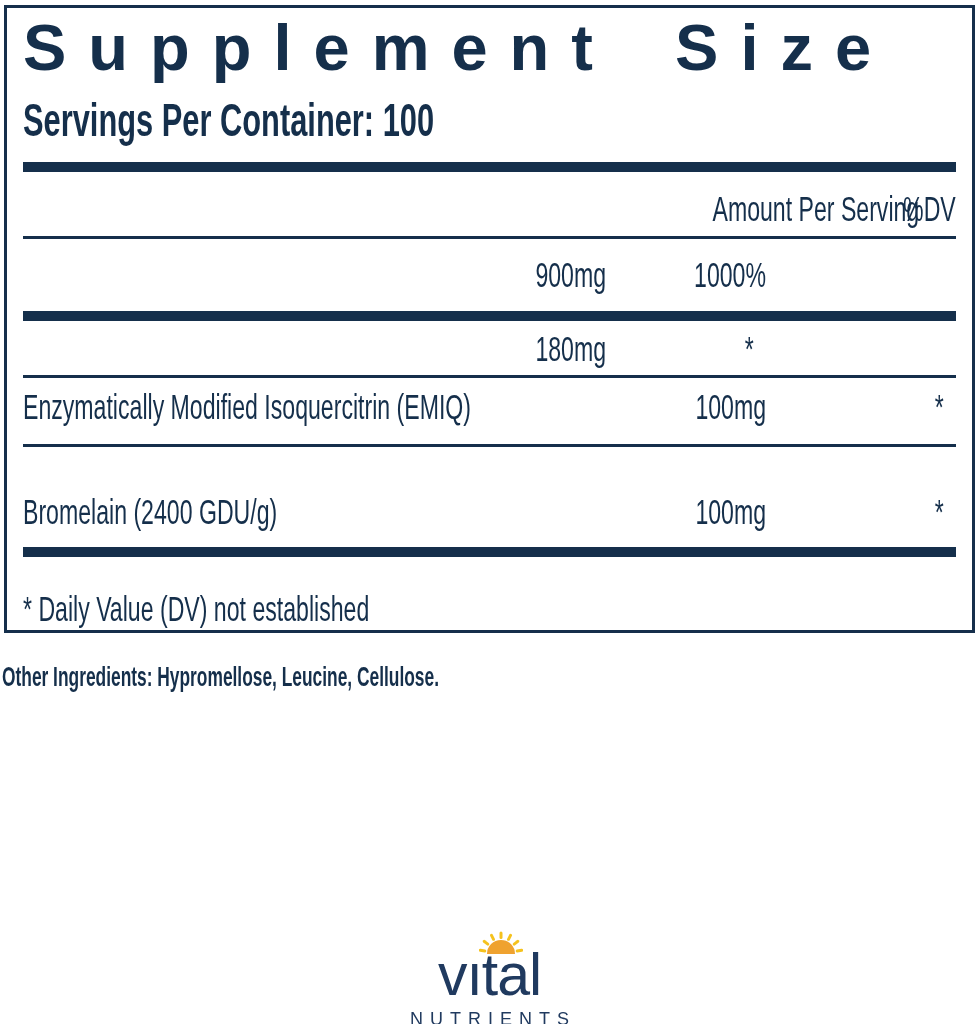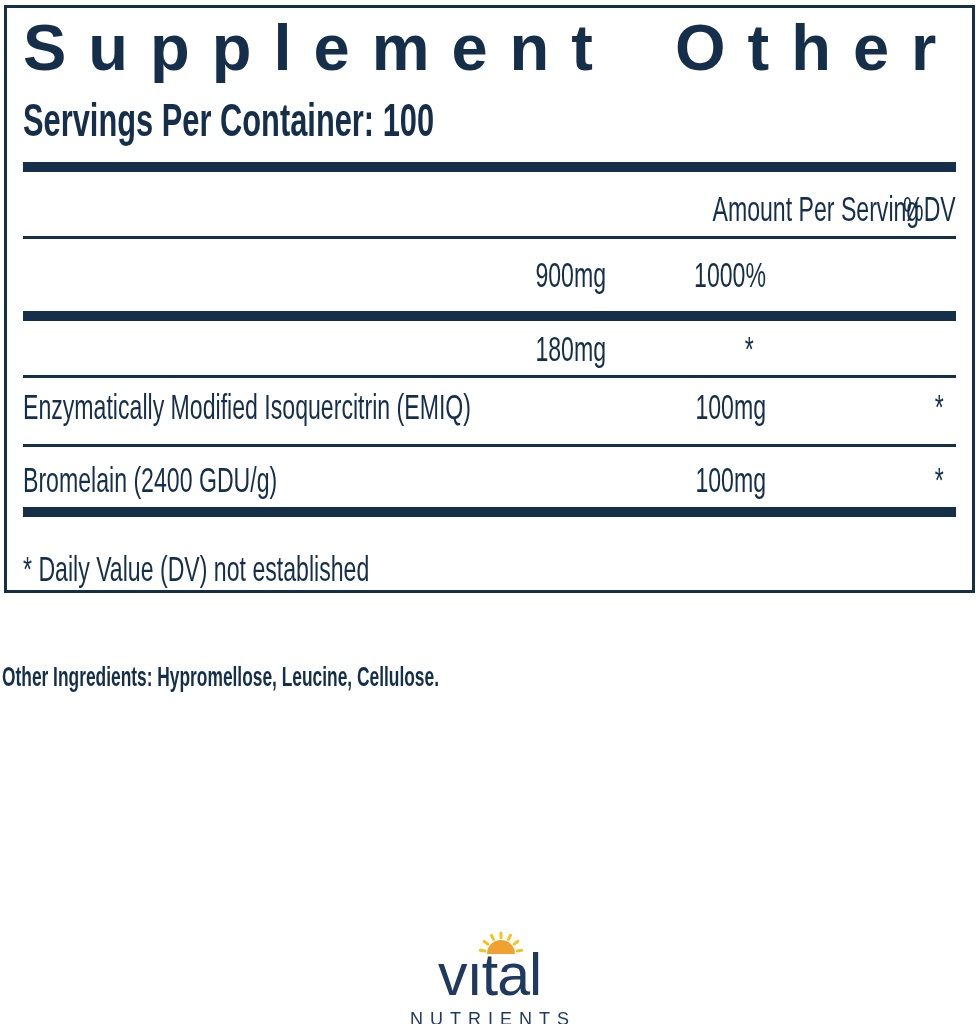--- a/index.html
+++ b/index.html
@@ -34,21 +34,21 @@
   .row { display:grid; grid-template-columns:minmax(0,1fr) 160px 190px; align-items:baseline; }
   .row .cell { min-width:0; }
   .row .name { text-align:left; }
   .row .amt, .row .dv { text-align:right; }
   .row-text { font-size:35px; line-height:42px; }
   .header-row { padding:16px 0 0; }
   .header-row .row-text { font-weight:500; }
   .row-v { padding:15px 0 15px; }
   .row-c { padding:7px 0 5px; }
   .row-e { padding:8px 0 16px; }
-  .row-b { padding:12px 0 6px; }
+  .row-b { padding:12px 0 14px;margin-top:32px; }
   .dv.star { padding-right:12px; }
   .footnote { padding:31px 0 0; font-size:35px; line-height:42px; }
   
   .other-ingredients {
     position:absolute; left:2px; top:655px; font-size:28px; line-height:44px;font-weight:bold;
   }
   
   .logo { position:absolute; left:0; right:0; top:935px; text-align:center; color:var(--logo-ink,#203A5F); }
   .brand {
     position:relative; display:inline-block; font-size:59px; font-weight:normal;
@@ -60,21 +60,21 @@
     line-height:20px;
   }
 </style>
 </head>
 <body>
 
 <div class="page">
 
   <div class="facts-box">
 
-    <div class="sf-title">Supplement Other</div>
+    <div class="sf-title">Supplement Size</div>
 
     <div class="serving-block">
       <div class="serving-line"><span class="cond cond-67">Servings Per Container: 100</span></div>
     </div>
 
     <div class="bar-thick first"></div>
 
     <div class="row header-row">
       <span class="cell name"></span>
       <span class="cell amt row-text"><span class="cond cond-r">Amount Per Serving</span></span>

